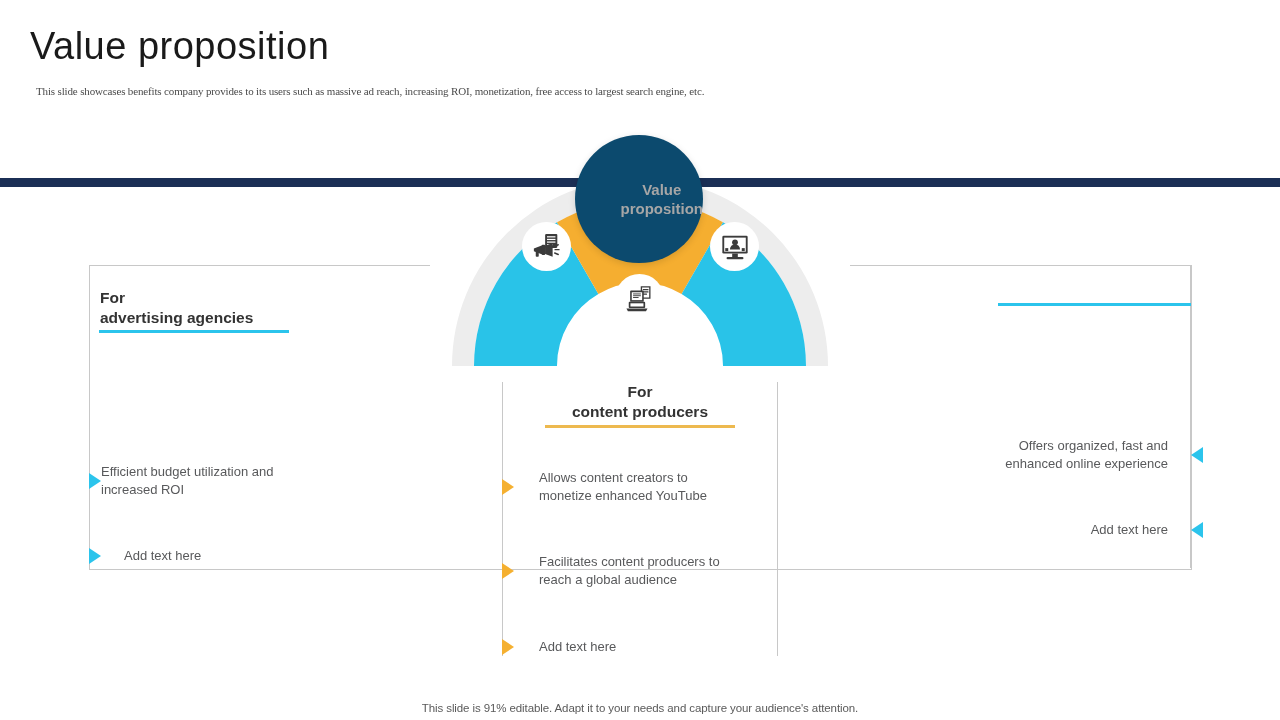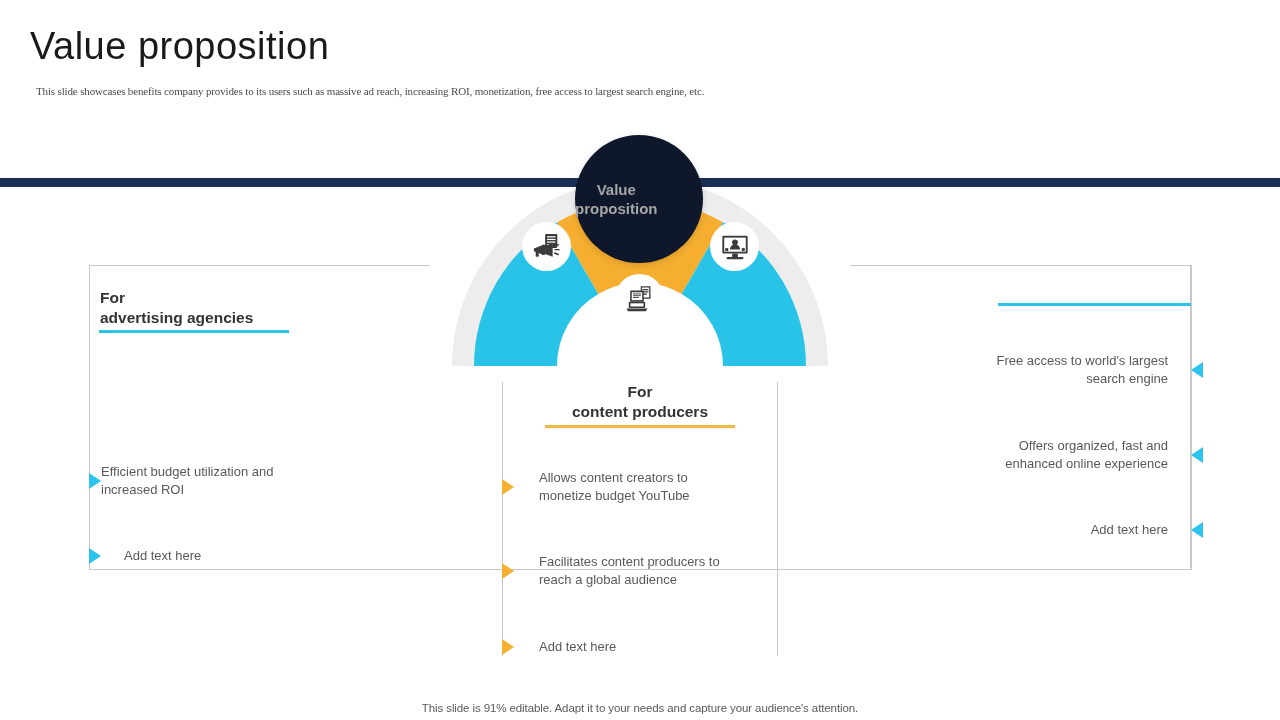--- a/index.html
+++ b/index.html
@@ -60,26 +60,26 @@
   }
   .wheel svg { display: block; }
 
   .hub {
     position: absolute;
     left: 575px;
     top: 135px;
     width: 128px;
     height: 128px;
     border-radius: 50%;
-    background: #0f172a;
+    background: #0c4a6e;
     box-shadow: 0 2px 7px rgba(0,0,0,0.13);
     z-index: 7;
     display: flex;
     align-items: center;
-    justify-content: flex-start;
+    justify-content: flex-end;
     text-align: center;
   }
   .hub-label {
     font-size: 15px;
     font-weight: bold;
     color: #a6a6a6;
     line-height: 1.28;
     white-space: pre-line;
   }
 
@@ -298,43 +298,38 @@
 
 <div class="col col-mid">
   <div class="col-heading">For
 content producers</div>
   <div class="heading-rule rule-mid"></div>
 
   <div class="bullets" style="height:230px;">
     <div class="bullet" style="left:0px; top:41px; width:276px;">
       <div class="tri tri-right-amber"></div>
       <div class="bullet-text" style="margin-left:25px;">Allows content creators to
-monetize budget YouTube</div>
+monetize enhanced YouTube</div>
     </div>
     <div class="bullet" style="left:0px; top:125px; width:276px;">
       <div class="tri tri-right-amber"></div>
       <div class="bullet-text" style="margin-left:25px;">Facilitates content producers to
 reach a global audience</div>
     </div>
     <div class="bullet" style="left:0px; top:210px; width:276px;">
       <div class="tri tri-right-amber"></div>
       <div class="bullet-text" style="margin-left:25px;">Add text here</div>
     </div>
   </div>
 </div>
 
 <div class="col col-right">
   <div class="heading-rule rule-right"></div>
 
   <div class="bullets" style="height:230px;">
-    <div class="bullet bullet-right" style="right:-12px; top:46px; width:263px;">
-      <div class="bullet-text" style="margin-right:23px;">Free access to world's largest
-search engine</div>
-      <div class="tri tri-left-cyan"></div>
-    </div>
     <div class="bullet bullet-right" style="right:-12px; top:131px; width:263px;">
       <div class="bullet-text" style="margin-right:23px;">Offers organized, fast and
 enhanced online experience</div>
       <div class="tri tri-left-cyan"></div>
     </div>
     <div class="bullet bullet-right" style="right:-12px; top:215px; width:263px;">
       <div class="bullet-text" style="margin-right:23px;">Add text here</div>
       <div class="tri tri-left-cyan"></div>
     </div>
   </div>

